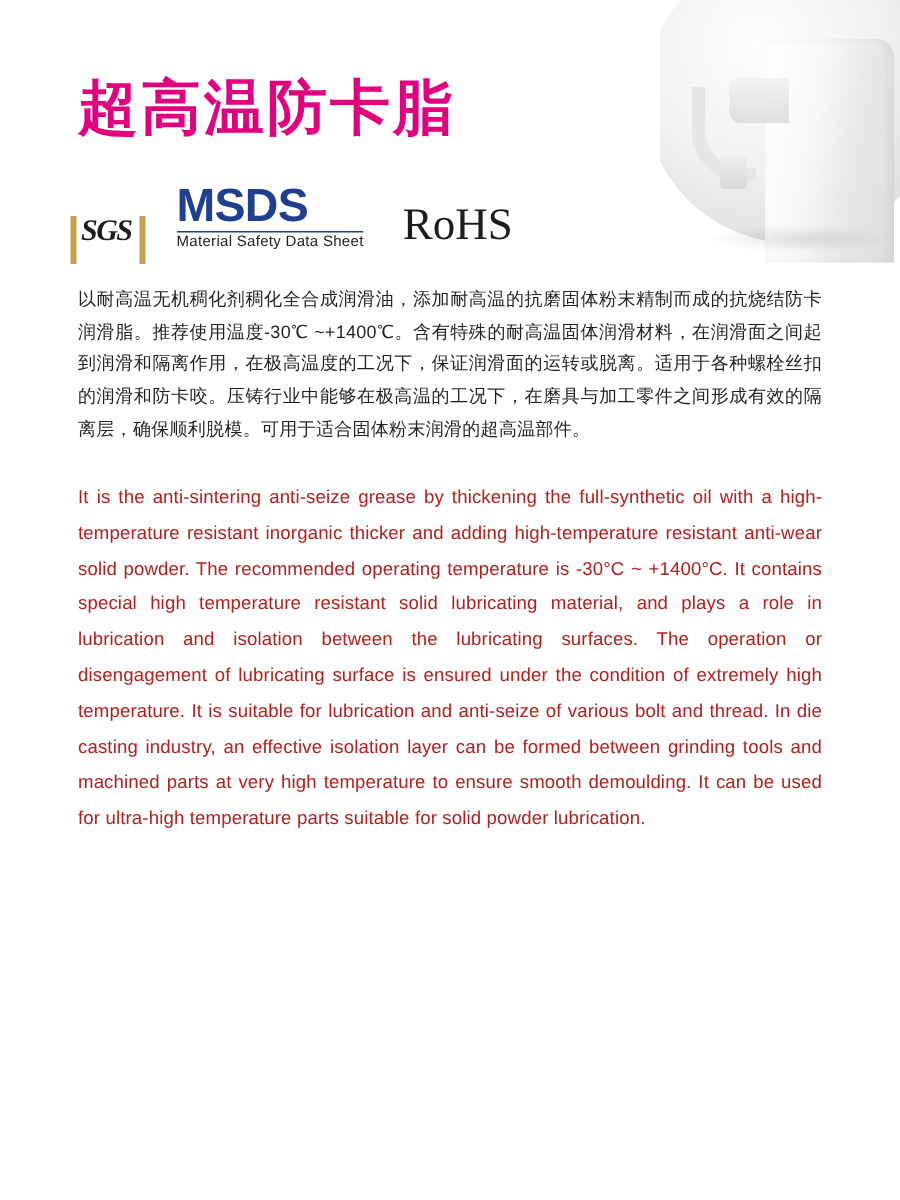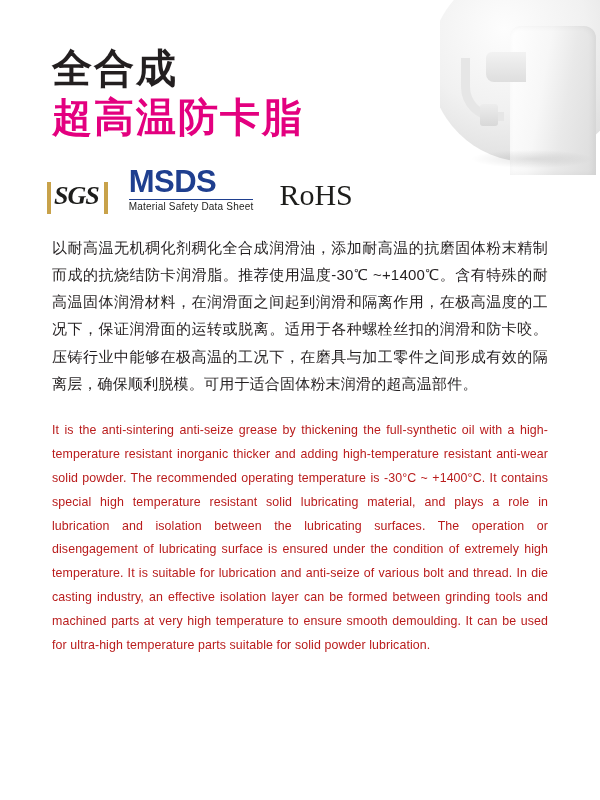--- a/index.html
+++ b/index.html
@@ -133,21 +133,21 @@
   }
   .sgs {
     position: relative;
     display: inline-block;
     padding: 1px 4px 1px 2px;
   }
   .sgs-text {
     font-family: "Liberation Serif", serif;
     font-weight: bold;
     font-style: italic;
-    font-size: 26px;
+    font-size: 20px;
     color: #1d1d1b;
     letter-spacing: -1px;
   }
   .sgs-bar-l, .sgs-bar-r {
     position: absolute;
     top: 2px;
     width: 4px;
     height: 32px;
     background: #c8a24a;
   }
@@ -177,21 +177,21 @@
     font-family: "Liberation Serif", serif;
     font-size: 30px;
     color: #1d1d1b;
     letter-spacing: 0px;
   }
 
   
   .body-cn {
     margin-top: 22px;
     color: #231f20;
-    font-size: 15px;
+    font-size: 12px;
     line-height: 1.82;
     text-align: justify;
     letter-spacing: 0.2px;
   }
   .body-en {
     margin-top: 22px;
     color: #b91c1c;
     font-size: 12.4px;
     line-height: 1.92;
     text-align: justify;
@@ -206,21 +206,20 @@
   <div class="product-photo">
     <div class="photo-circle"></div>
     <div class="tube-body"></div>
     <div class="tube-neck"></div>
     <div class="tube-nozzle"></div>
     <div class="tube-cap"></div>
     <div class="tube-shadow"></div>
   </div>
 
   <div class="title-block">
-    <h1 class="title-cn-1">全合成</h1>
     <h1 class="title-cn-2">超高温防卡脂</h1>
     <div class="title-en">
     </div>
   </div>
 
   <div class="certs">
     <div class="sgs">
       <span class="sgs-bar-l"></span>
       <span class="sgs-text">SGS</span>
       <span class="sgs-bar-r"></span>

